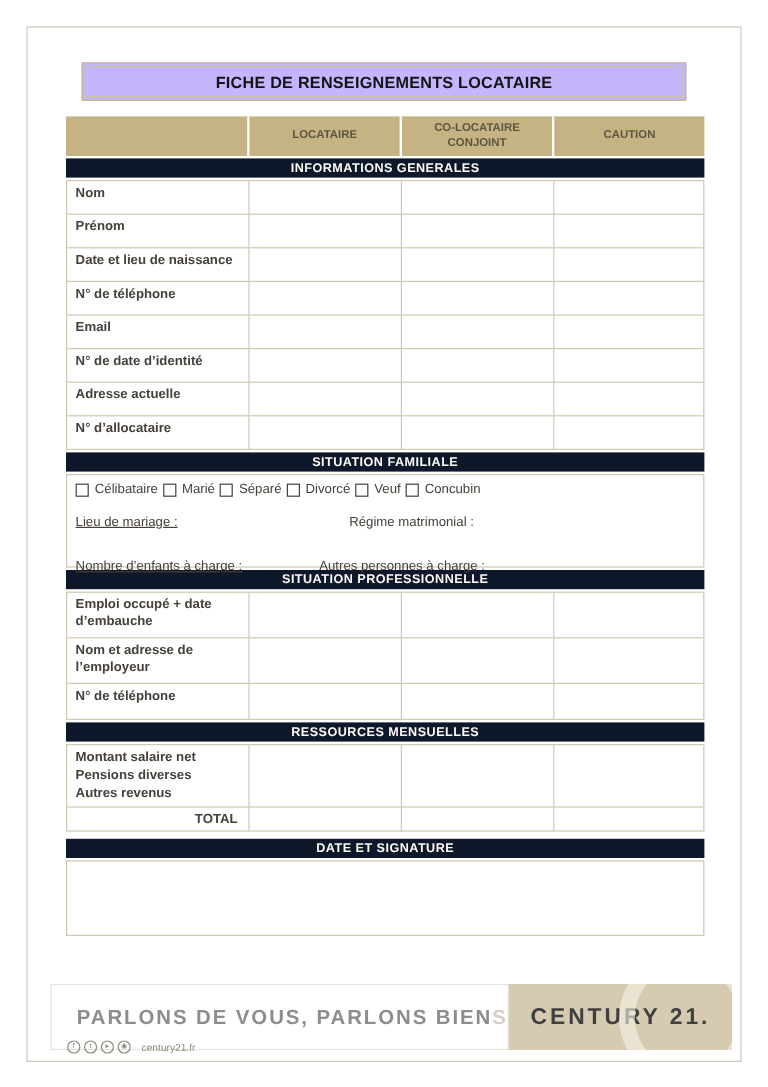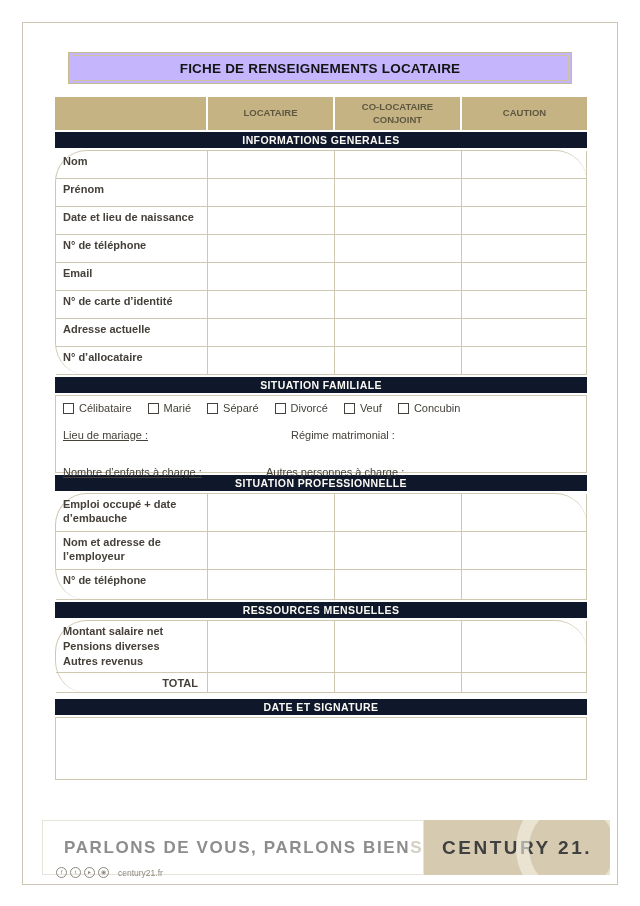--- a/index.html
+++ b/index.html
@@ -15,35 +15,35 @@
 
   
   .form{position:absolute;left:55px;top:97px;width:532px;font-size:11px;color:#45413a;}
   .thead{display:grid;grid-template-columns:153px 127px 127px 125px;}
   .th{background:#c5b383;height:33px;display:flex;align-items:center;justify-content:center;text-align:center;
       font-weight:bold;font-size:9.5px;color:#5d5740;line-height:1.35;border-right:2px solid #fff;box-sizing:border-box;padding:0 14px;}
   .th:last-child{border-right:none;}
   .band{background:#0f172a;height:16px;display:flex;align-items:center;justify-content:center;color:#fbf9f3;
         font-weight:bold;font-size:10.5px;letter-spacing:.4px;margin:2px 0;}
   .band-date{margin-top:6px;}
-  .block{border-left:1px solid #cfc8b0;border-top:1px solid #cfc8b0;border-radius:32px;}
+  .block{border-left:1px solid #cfc8b0;border-top:1px solid #cfc8b0;}
   .row{display:grid;grid-template-columns:152px 127px 127px 125px;}
   .cell{border-right:1px solid #cfc8b0;border-bottom:1px solid #cfc8b0;box-sizing:border-box;padding:3px 7px;}
   .lbl{font-weight:bold;line-height:1.3;}
   .r28 .cell{min-height:28px;}
   .r38 .cell{min-height:38px;}
   .r30 .cell{min-height:30px;}
   .r47 .cell{min-height:47px;}
   .r20 .cell{min-height:20px;}
   .total-cell{text-align:right;font-weight:bold;padding-right:9px;padding-top:4px;}
   .res-line{display:block;line-height:15px;}
 
   .widebox{border:1px solid #cfc8b0;box-sizing:border-box;background:#fff;}
   .fam-box{height:78px;padding:6px 7px 0;position:relative;}
-  .chk-row{display:flex;align-items:center;gap:16px;}
+  .chk-row{display:flex;align-items:center;gap:4px;}
   .chk-item{display:inline-flex;align-items:center;gap:5px;font-weight:normal;}
   .chk-square{width:9px;height:9px;border:1px solid #44413a;display:inline-block;background:#fff;flex:0 0 auto;}
   .fam-fields{position:relative;height:26px;margin-top:11px;font-weight:normal;}
   .fam-fields .f1{position:absolute;left:0;top:4px;text-decoration:underline;}
   .fam-fields .f2{position:absolute;left:228px;top:4px;}
   .fam-fields2 .f2{left:203px;}
   .sig-box{height:63px;}
 
   
   .banner{position:absolute;left:42px;top:820px;width:568px;height:55px;display:flex;}
@@ -101,21 +101,21 @@
       <div class="cell"></div>
       <div class="cell"></div>
     </div>
     <div class="row r28">
       <div class="cell lbl">Email</div>
       <div class="cell"></div>
       <div class="cell"></div>
       <div class="cell"></div>
     </div>
     <div class="row r28">
-      <div class="cell lbl">N° de carte d’identité</div>
+      <div class="cell lbl">N° de date d’identité</div>
       <div class="cell"></div>
       <div class="cell"></div>
       <div class="cell"></div>
     </div>
     <div class="row r28">
       <div class="cell lbl">Adresse actuelle</div>
       <div class="cell"></div>
       <div class="cell"></div>
       <div class="cell"></div>
     </div>

